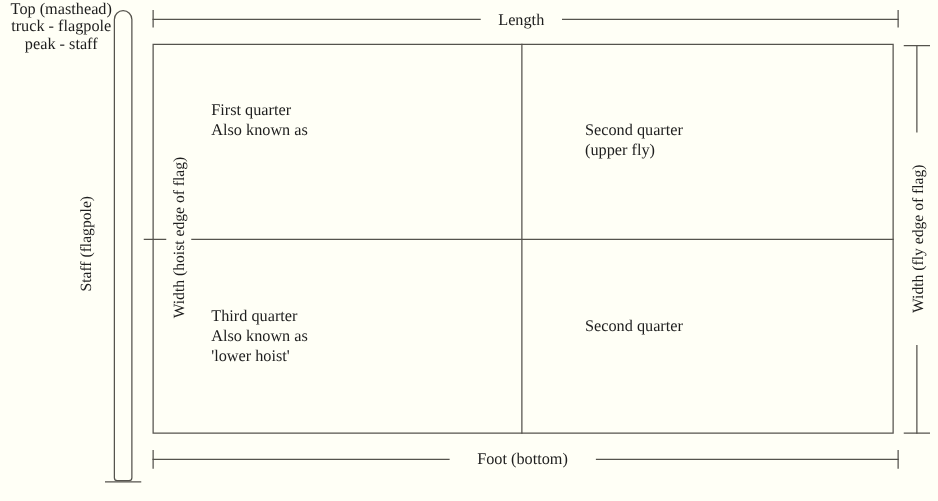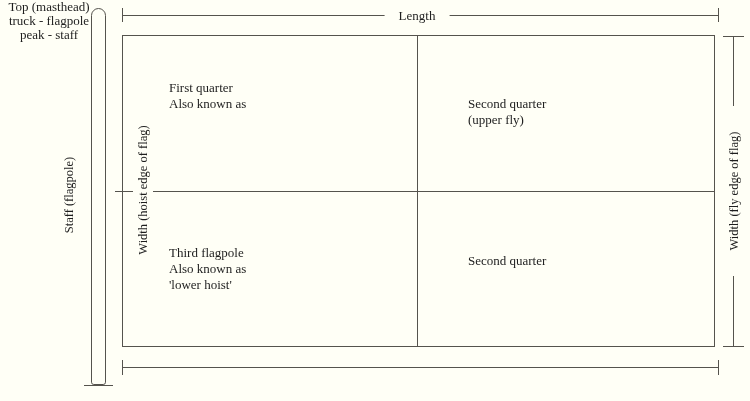--- a/index.html
+++ b/index.html
@@ -96,30 +96,31 @@
 
   <div class="quarter q1">
     <span>First quarter</span>
     <span>Also known as</span>
   </div>
   <div class="quarter q2">
     <span>Second quarter</span>
     <span>(upper fly)</span>
   </div>
   <div class="quarter q3">
-    <span>Third flagpole</span>
+    <span>Third quarter</span>
     <span>Also known as</span>
     <span>'lower hoist'</span>
   </div>
   <div class="quarter q4">
     <span>Second quarter</span>
   </div>
 
   <div class="vline" style="left:733px; top:36px; height:311px;"></div>
   <div class="hline" style="left:723px; top:36px; width:21px;"></div>
   <div class="hline" style="left:723px; top:346px; width:21px;"></div>
   <div class="rot-label fly-label">Width (fly edge of flag)</div>
 
   <div class="hline" style="left:122px; top:367px; width:597px;"></div>
   <div class="vline" style="left:122px; top:360px; height:15px;"></div>
   <div class="vline" style="left:718px; top:360px; height:15px;"></div>
+  <div class="dim-label" style="left:418px; top:358px; padding:0 22px;">Foot (bottom)</div>
 
 </div>
 
 </body></html>

